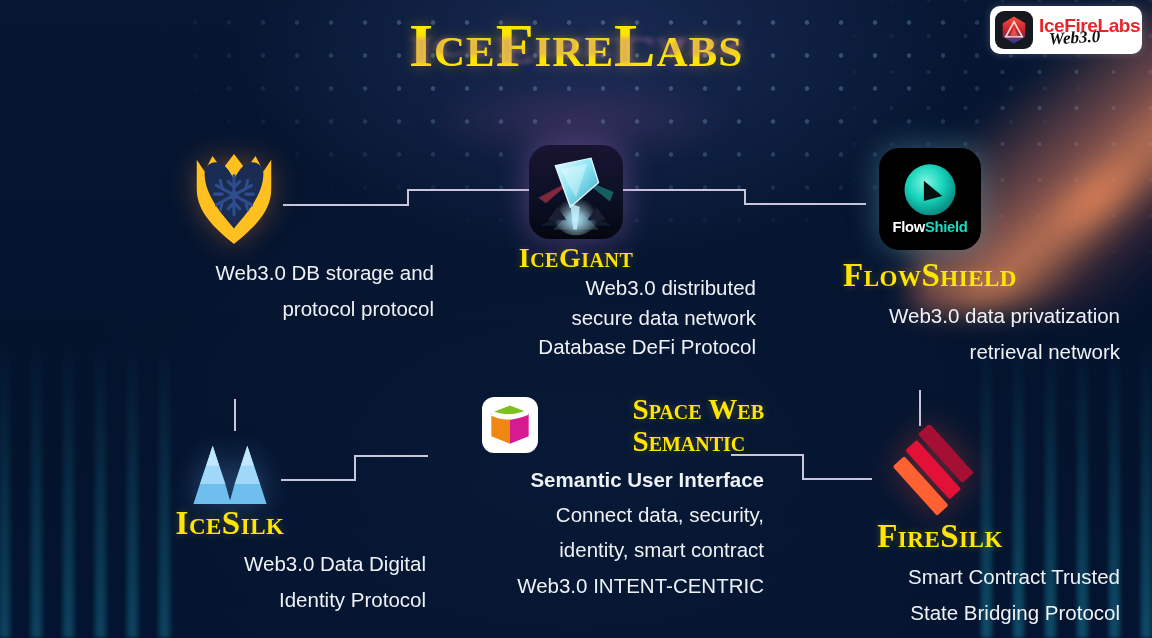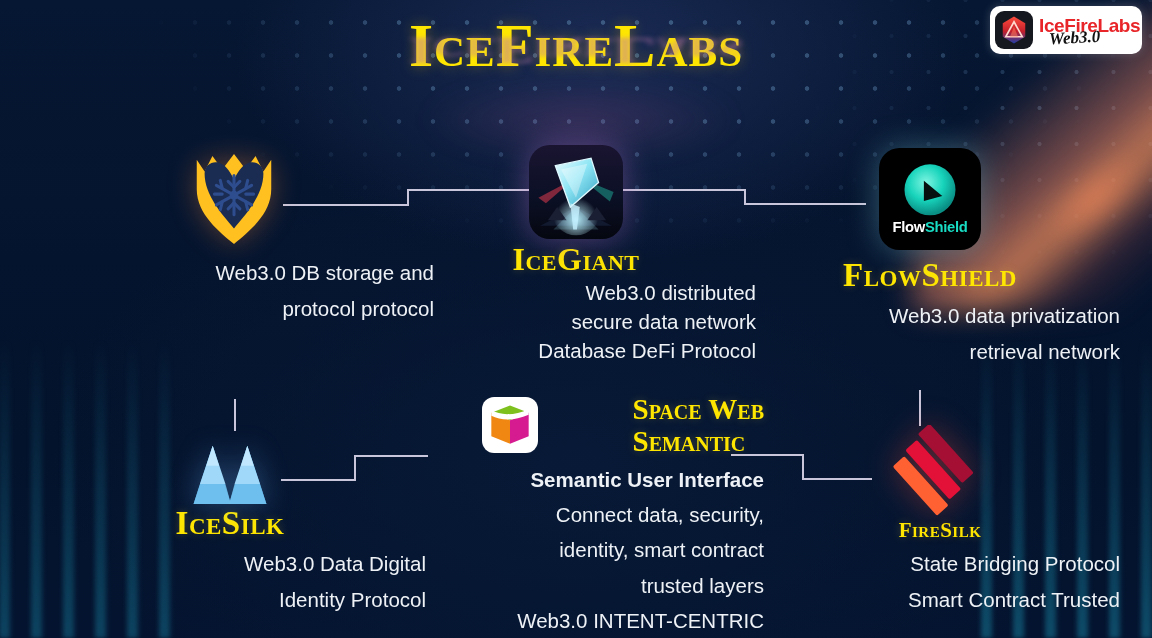--- a/index.html
+++ b/index.html
@@ -90,23 +90,23 @@
   
   #node-icefiredb{left:34px;top:150px;width:400px;}
   #node-icegiant{left:396px;top:145px;width:360px;}
   #node-flowshield{left:740px;top:148px;width:380px;}
   #node-icesilk{left:34px;top:440px;width:392px;}
   #node-firesilk{left:760px;top:425px;width:360px;}
   #node-ssw{left:400px;top:393px;width:364px;}
 
   #node-icefiredb h3,#node-icesilk h3{font-size:33px;}
   #node-icefiredb h3{margin-top:8px;}
-  #node-icegiant h3{font-size:32px;margin-top:4px;text-align:center;}
+  #node-icegiant h3{font-size:28px;margin-top:4px;text-align:center;}
   #node-flowshield h3{font-size:33px;margin-top:8px;}
-  #node-firesilk h3{font-size:21px;margin-top:2px;}
+  #node-firesilk h3{font-size:33px;margin-top:2px;}
   #node-icefiredb p,#node-icesilk p,#node-flowshield p,#node-firesilk p{margin-top:9px;}
   #node-icegiant p{margin-top:2px;}
 
   .ssw-head{display:flex;align-items:center;justify-content:center;gap:12px;}
   .ssw-titles{font-family:"Liberation Serif", serif;font-weight:700;color:#ffe600;font-variant:small-caps;
     font-size:29px;line-height:1.12;text-align:left;text-shadow:0 0 8px rgba(255,220,60,.25);}
   #node-ssw p{margin-top:8px;}
 
   .icon-glow-orange{filter:drop-shadow(0 0 14px rgba(255,140,60,.35));}
   .icon-glow-blue{filter:drop-shadow(0 0 14px rgba(110,180,255,.35));}
@@ -285,22 +285,22 @@
     <div class="icon icon-glow-red">
       <svg width="102" height="92" viewBox="0 0 110 100">
         <g transform="rotate(-42 55 50)">
           <rect x="20" y="12" width="17" height="72" rx="2" fill="#ff6132"></rect>
           <rect x="42" y="8" width="17" height="72" rx="2" fill="#e31037"></rect>
           <rect x="64" y="4" width="17" height="72" rx="2" fill="#a50f33"></rect>
         </g>
       </svg>
     </div>
     <h3>FireSilk</h3>
+    <p>Smart Contract Trusted</p>
     <p>State Bridging Protocol</p>
-    <p>Smart Contract Trusted</p>
   </div>
 
   <div class="node" id="node-ssw">
     <div class="ssw-head">
       <span class="icon">
         <svg width="56" height="56" viewBox="0 0 60 60">
           <rect x="0" y="0" width="60" height="60" rx="13" fill="#ffffff"></rect>
           <path d="M10 17 L30 9 L50 17 L30 25 Z" fill="#7ec11e"></path>
           <path d="M10 17 L30 25 L30 50 L10 42 Z" fill="#f08713"></path>
           <path d="M50 17 L30 25 L30 50 L50 42 Z" fill="#d51b8f"></path>
@@ -308,17 +308,16 @@
         </svg>
       </span>
       <span class="ssw-titles">
         <div>Space Web</div>
         <div>Semantic</div>
       </span>
     </div>
     <p class="sub-cyan">Semantic User Interface</p>
     <p>Connect data, security,</p>
     <p>identity, smart contract</p>
-    <p>trusted layers</p>
     <p class="tag-cyan">Web3.0 INTENT-CENTRIC</p>
   </div>
 
 </div>
 
 </body></html>

